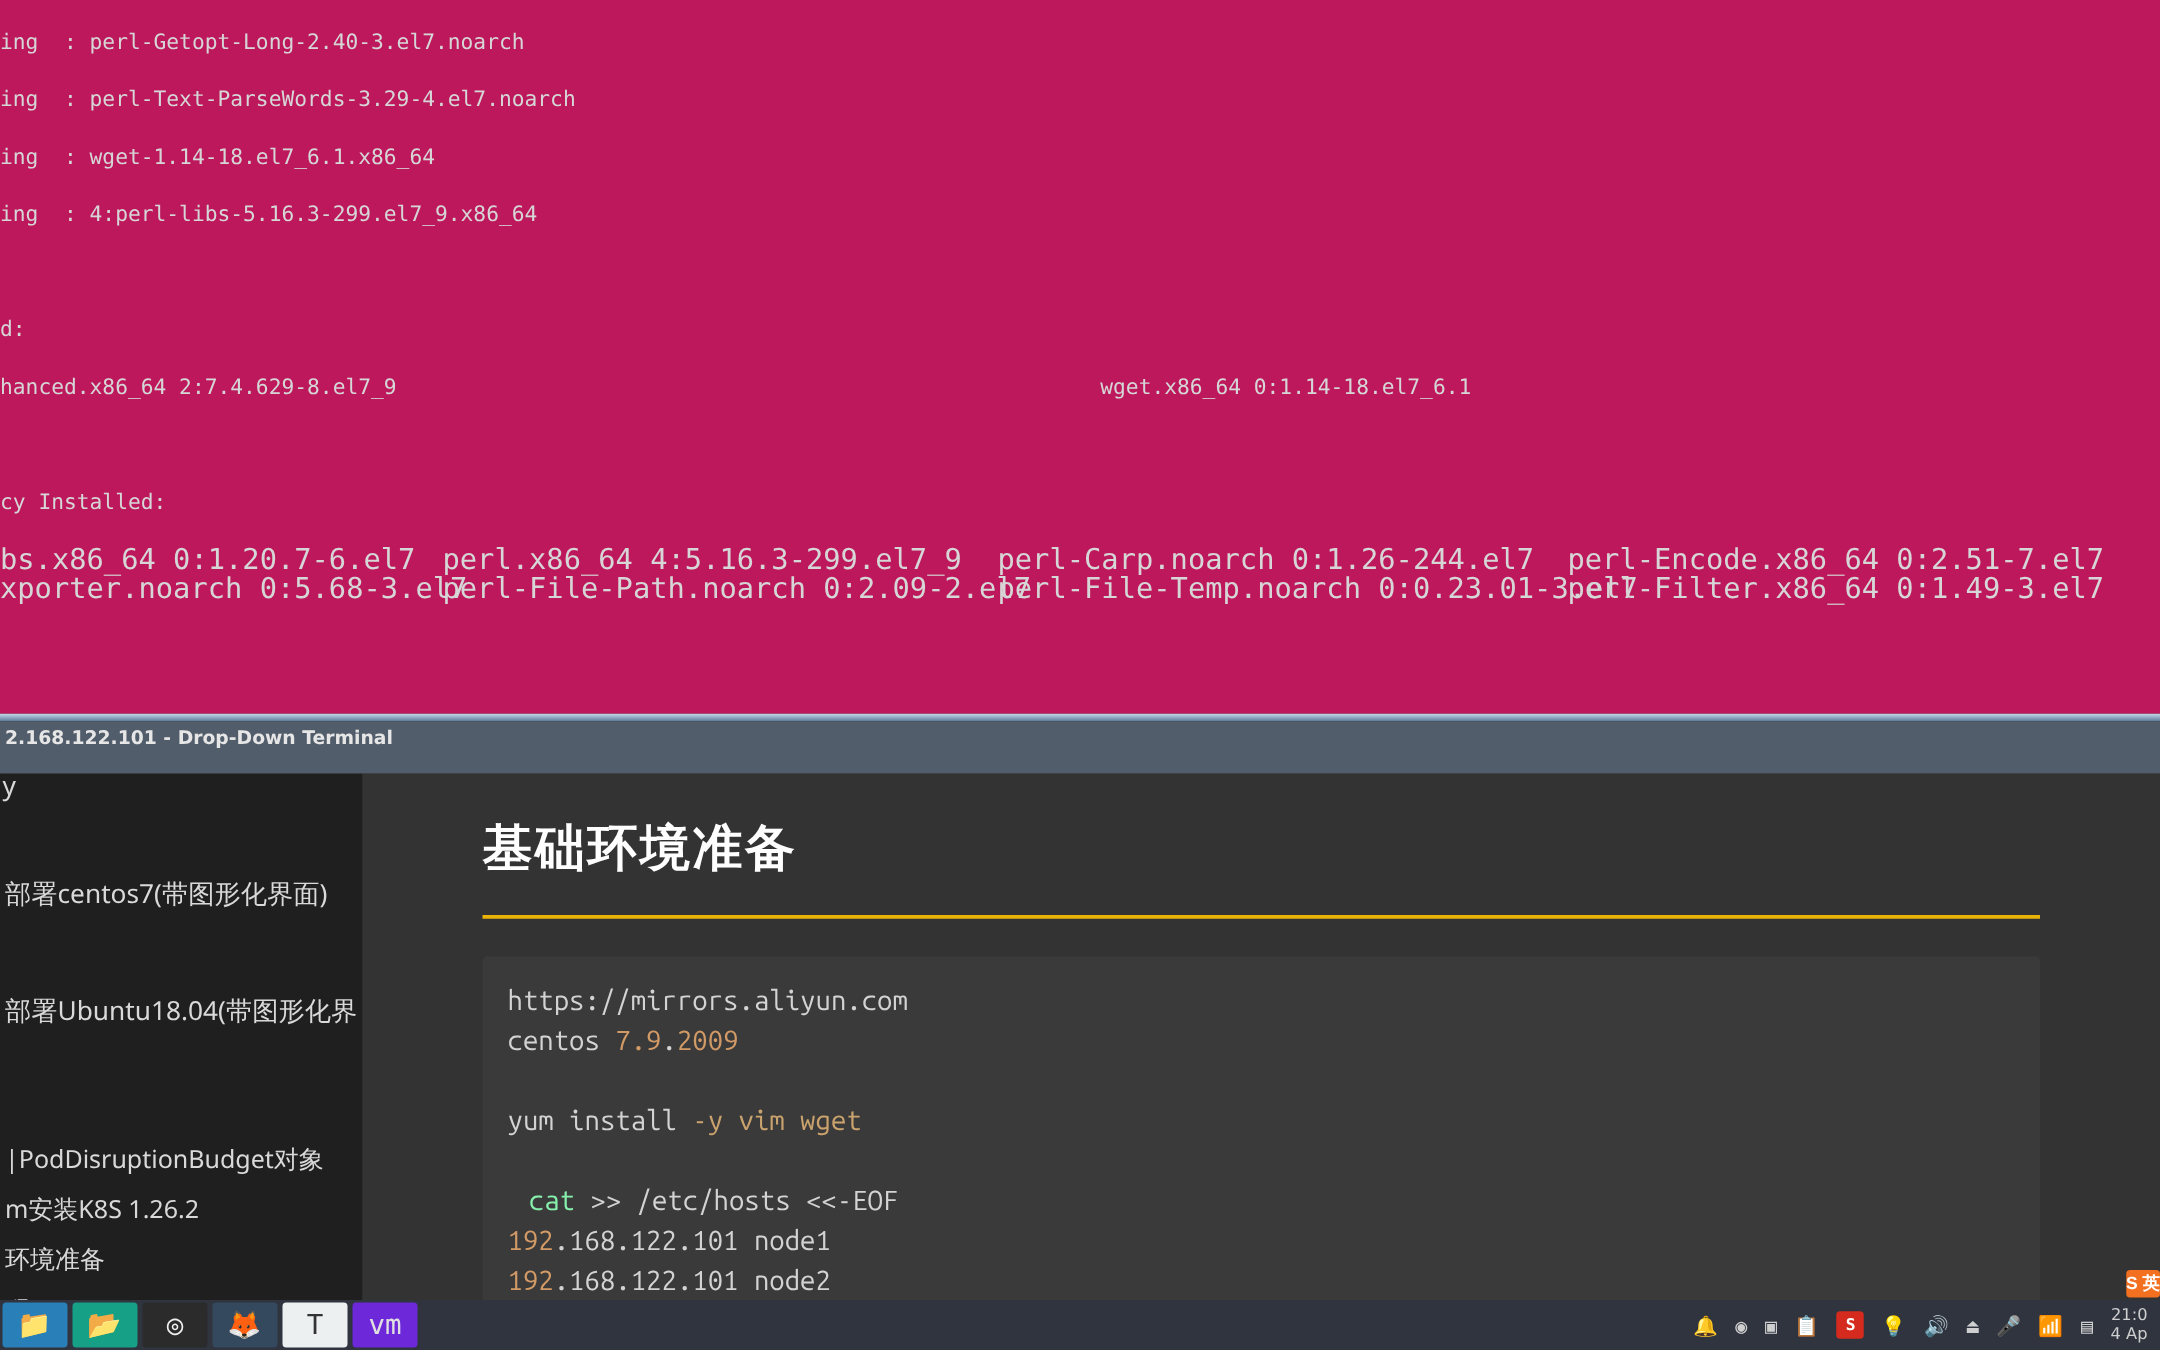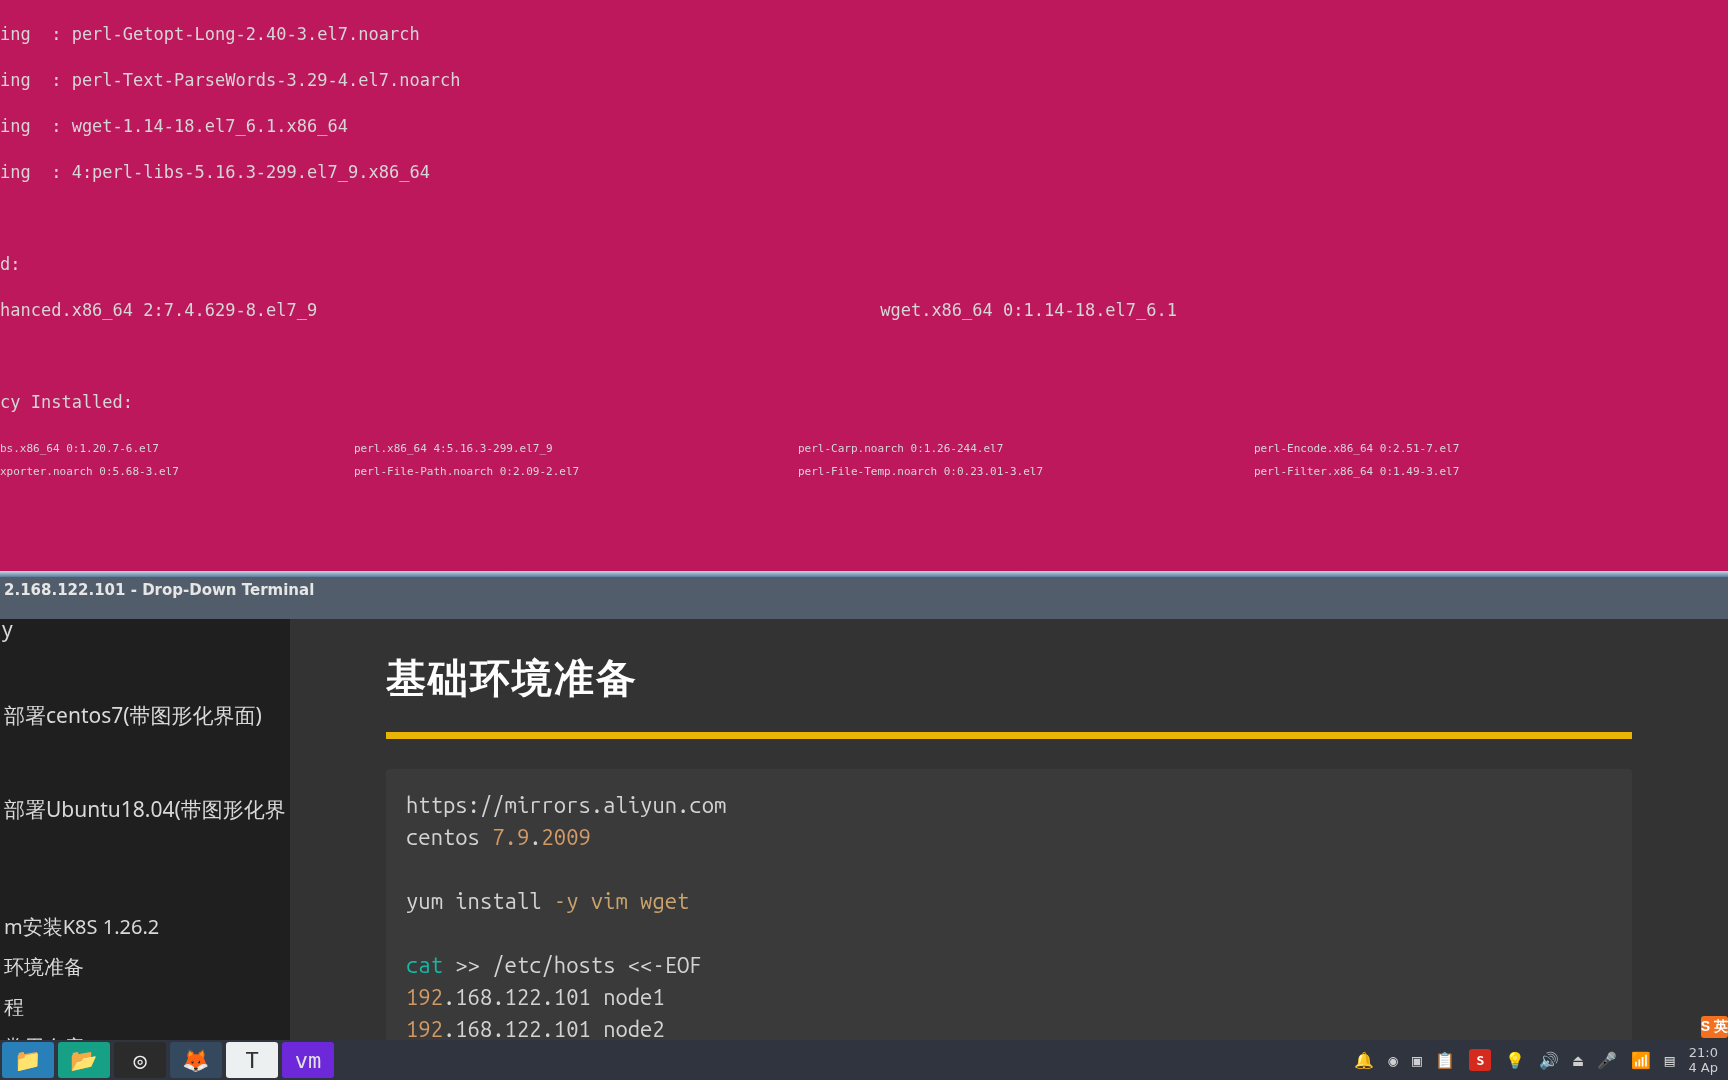--- a/index.html
+++ b/index.html
@@ -78,34 +78,34 @@
 .content {
   padding: 30px 96px 0 96px;
 }
 .heading {
   color: #fefefe;
   font-family: "Noto Sans", sans-serif;
   font-size: 40px;
   font-weight: 700;
   letter-spacing: 2px;
   padding-bottom: 26px;
-  border-bottom: 7px solid #eab308;
+  border-bottom: 3px solid #eab308;
 }
 .code-block {
   margin-top: 30px;
   background: #3a3a3a;
   border-radius: 4px;
   padding: 20px 20px 30px 20px;
   font-family: "Ubuntu Mono", "DejaVu Sans Mono", monospace;
   font-size: 22px;
   line-height: 32px;
   color: #d3d3d3;
 }
 .code-block .c-orange { color: #c9a26d; }
-.code-block .c-green { color: #14b8a6; }
+.code-block .c-green { color: #86efac; margin-left: 17px; }
 .code-block .c-num { color: #d19a66; }
 .code-block .c-gray { color: #7a7a7a; }
 .code-block .c-white { color: #d3d3d3; }
 .bottom-nav {
   position: absolute;
   bottom: 0;
   left: 0;
   width: 100%;
   height: 54px;
   display: flex;
@@ -178,21 +178,21 @@
   font-size: 14px;
   padding: 2px 0;
   border-radius: 3px;
   font-weight: bold;
   font-family: sans-serif;
 }
 .pkg-grid {
   display: grid;
   grid-template-columns: 354px 444px 456px auto;
   white-space: pre;
-  font-size: 11px;
+  font-size: 23px;
   line-height: 23px;
 }
 </style>
 </head>
 <body>
 
 <div class="terminal-top">
 <div class="term-line">ing  : perl-Getopt-Long-2.40-3.el7.noarch</div>
 <div class="term-line">ing  : perl-Text-ParseWords-3.29-4.el7.noarch</div>
 <div class="term-line">ing  : wget-1.14-18.el7_6.1.x86_64</div>
@@ -226,20 +226,21 @@
 <div class="bottom-pane">
 
   <div class="sidebar">
     <div class="sidebar-inner">
       <div class="sidebar-topfrag">y</div>
       <div class="sidebar-spacer"></div>
       <div class="sidebar-item">部署centos7(带图形化界面)</div>
       <div class="sidebar-spacer"></div>
       <div class="sidebar-item">部署Ubuntu18.04(带图形化界</div>
       <div style="height:78px"></div>
+      <div class="sidebar-item small">|PodDisruptionBudget对象</div>
       <div class="sidebar-item small">m安装K8S 1.26.2</div>
       <div class="sidebar-item small">环境准备</div>
       <div class="sidebar-item small">程</div>
       <div class="sidebar-item small">常用仓库</div>
       <div class="sidebar-item small">绑定K8S集群</div>
       <div class="sidebar-item small">命令补全</div>
     </div>
   </div>
 
   <div class="main-area">

